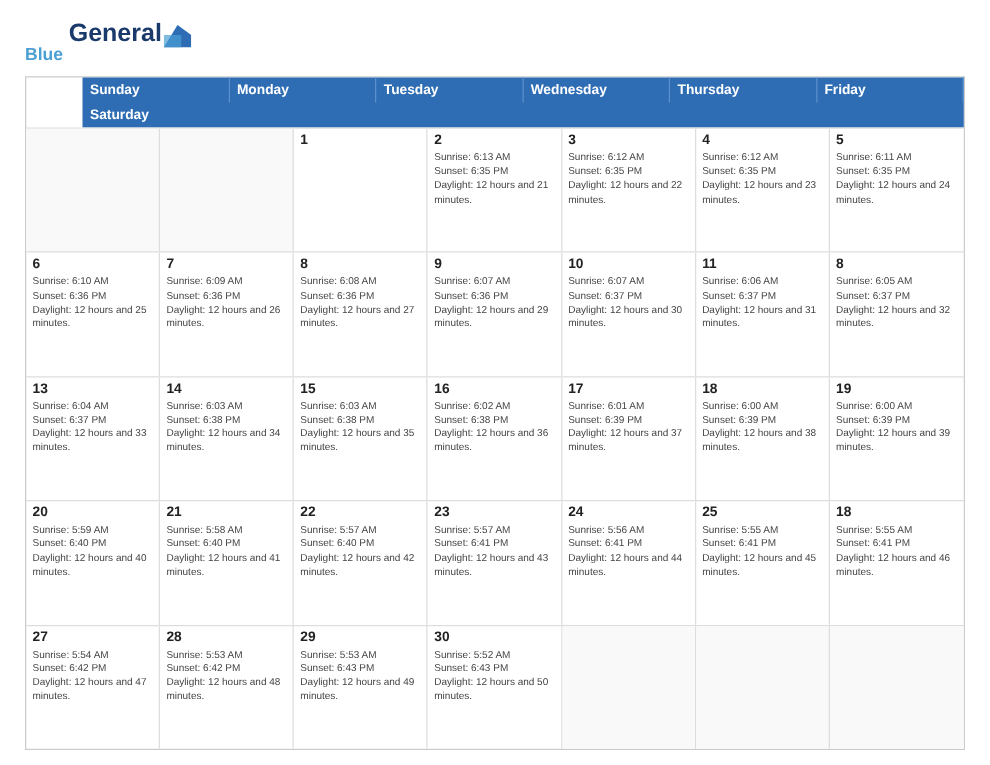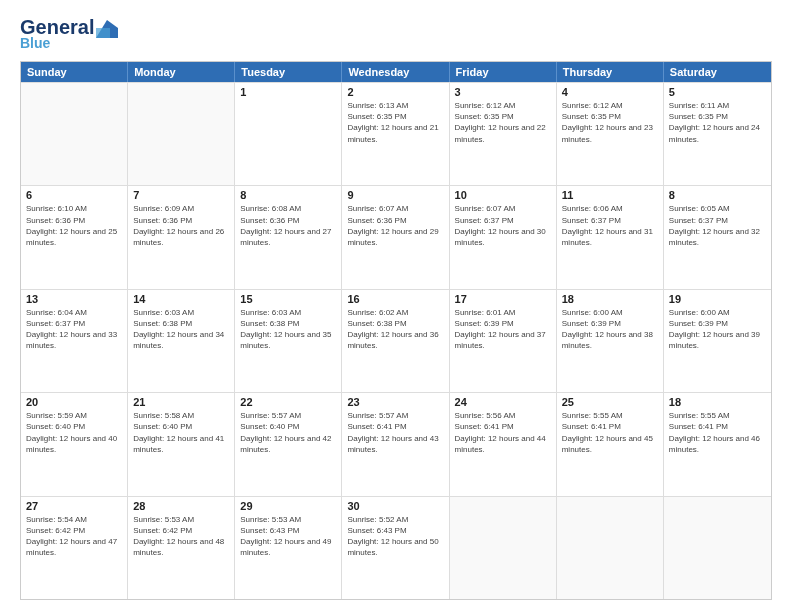--- a/index.html
+++ b/index.html
@@ -38,22 +38,23 @@
       font-weight: normal;
     }
     .calendar {
       flex: 1;
       display: flex;
       flex-direction: column;
       border: 1px solid #ccc;
     }
     .cal-header-row {
       display: grid;
-      grid-template-columns: repeat(7, 1fr);
+      grid-template-columns: repeat(6, 1fr);
       background: #2e6db4;
+      margin-left: 45px;
     }
     .cal-header-cell {
       color: #fff;
       font-size: 11px;
       font-weight: bold;
       padding: 4px 6px;
       text-align: left;
       border-right: 1px solid #5a90cc;
     }
     .cal-header-cell:last-child { border-right: none; }
@@ -99,21 +100,21 @@
       margin-top: 2px;
     }
   </style>
 </head>
 <body>
 
 <div class="page">
   <div class="header">
     <div class="logo-wrapper">
       <div>
-        <div style="display:flex;align-items:center;gap:2px;">
+        <div style="display:flex;align-items:center;gap:2px;margin-left:35px;">
           <span style="font-size:20px;font-weight:bold;color:#1a3a6b;">General</span>
           <svg class="logo-svg" width="22" height="18" viewBox="0 0 22 18">
             <polygon points="0,18 22,18 22,8 11,0" fill="#2e6db4"></polygon>
             <polygon points="0,18 14,18 14,8 0,8" fill="#4a9fd4" opacity="0.7"></polygon>
           </svg>
         </div>
         <div style="font-size:14px;font-weight:bold;color:#4a9fd4;margin-top:-4px;">Blue</div>
       </div>
     </div>
     <div class="title-block">
@@ -121,22 +122,22 @@
       <h2></h2>
     </div>
   </div>
 
   <div class="calendar">
     <div class="cal-header-row">
     <div class="cal-header-cell">Sunday</div>
         <div class="cal-header-cell">Monday</div>
         <div class="cal-header-cell">Tuesday</div>
         <div class="cal-header-cell">Wednesday</div>
+        <div class="cal-header-cell">Thursday</div>
         <div class="cal-header-cell">Friday</div>
-        <div class="cal-header-cell">Thursday</div>
         <div class="cal-header-cell">Saturday</div>
       </div>
     <div class="cal-body">
     <div class="cal-week">
           <div class="cal-cell empty"></div>
           <div class="cal-cell empty"></div>
           <div class="cal-cell">
             <span class="cal-day-num">1</span>
           </div>
           <div class="cal-cell">

